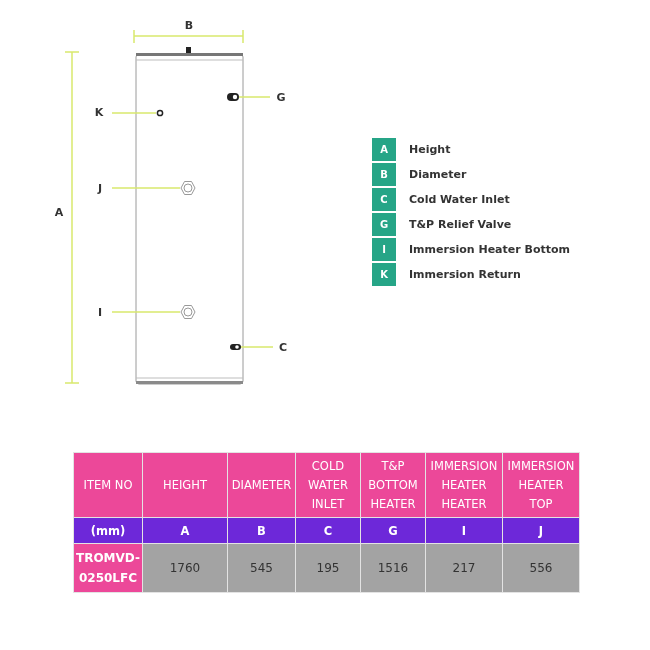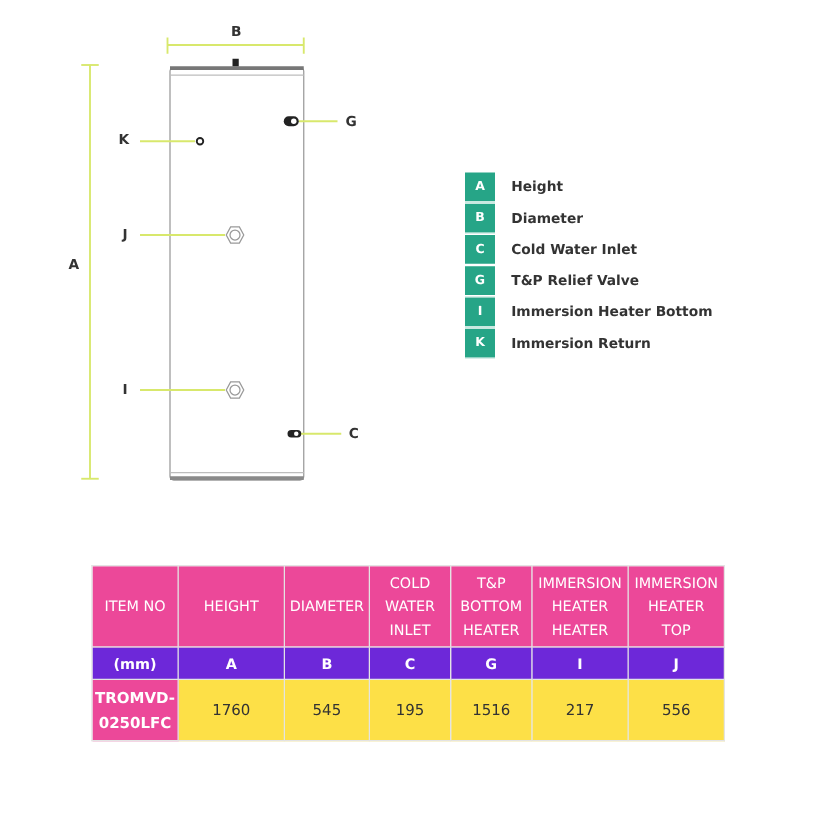--- a/index.html
+++ b/index.html
@@ -7,21 +7,21 @@
   #diagram{position:absolute;left:0;top:0;width:650px;height:420px;}
   .lbl{position:absolute;font-size:11px;font-weight:bold;color:#333;transform:translate(-50%,-50%);}
   #legend{position:absolute;left:372px;top:137px;}
   .leg-row{display:flex;align-items:center;height:25px;}
   .leg-key{width:24px;height:24px;background:#26a587;color:#fff;font-size:10px;font-weight:bold;display:flex;align-items:center;justify-content:center;border-bottom:1px solid #fff;box-sizing:border-box;}
   .leg-text{margin-left:13px;font-size:11px;font-weight:bold;color:#333;}
   #spec-table{position:absolute;left:73px;top:452px;border-collapse:collapse;}
   #spec-table td,#spec-table th{border:1px solid #e3e3e3;text-align:center;font-size:11.5px;padding:0;}
   #spec-table th{background:#ec4899;color:#fff;font-weight:normal;height:64px;line-height:19px;}
   #spec-table tr.unit td{background:#6d28d9;color:#fff;font-weight:bold;height:25px;}
-  #spec-table tr.data td{background:#fde047;color:#333;height:48px;font-size:12px;}
+  #spec-table tr.data td{background:#a3a3a3;color:#333;height:48px;font-size:12px;}
   #spec-table tr.data td.item{background:#ec4899;color:#fff;font-weight:bold;line-height:20px;}
 </style>
 </head>
 <body>
 
 <div id="diagram">
   <svg width="650" height="420" viewBox="0 0 650 420">
 
     <g stroke="#d8e86c" stroke-width="1.5">
       <line x1="134" y1="36" x2="243" y2="36"></line>

